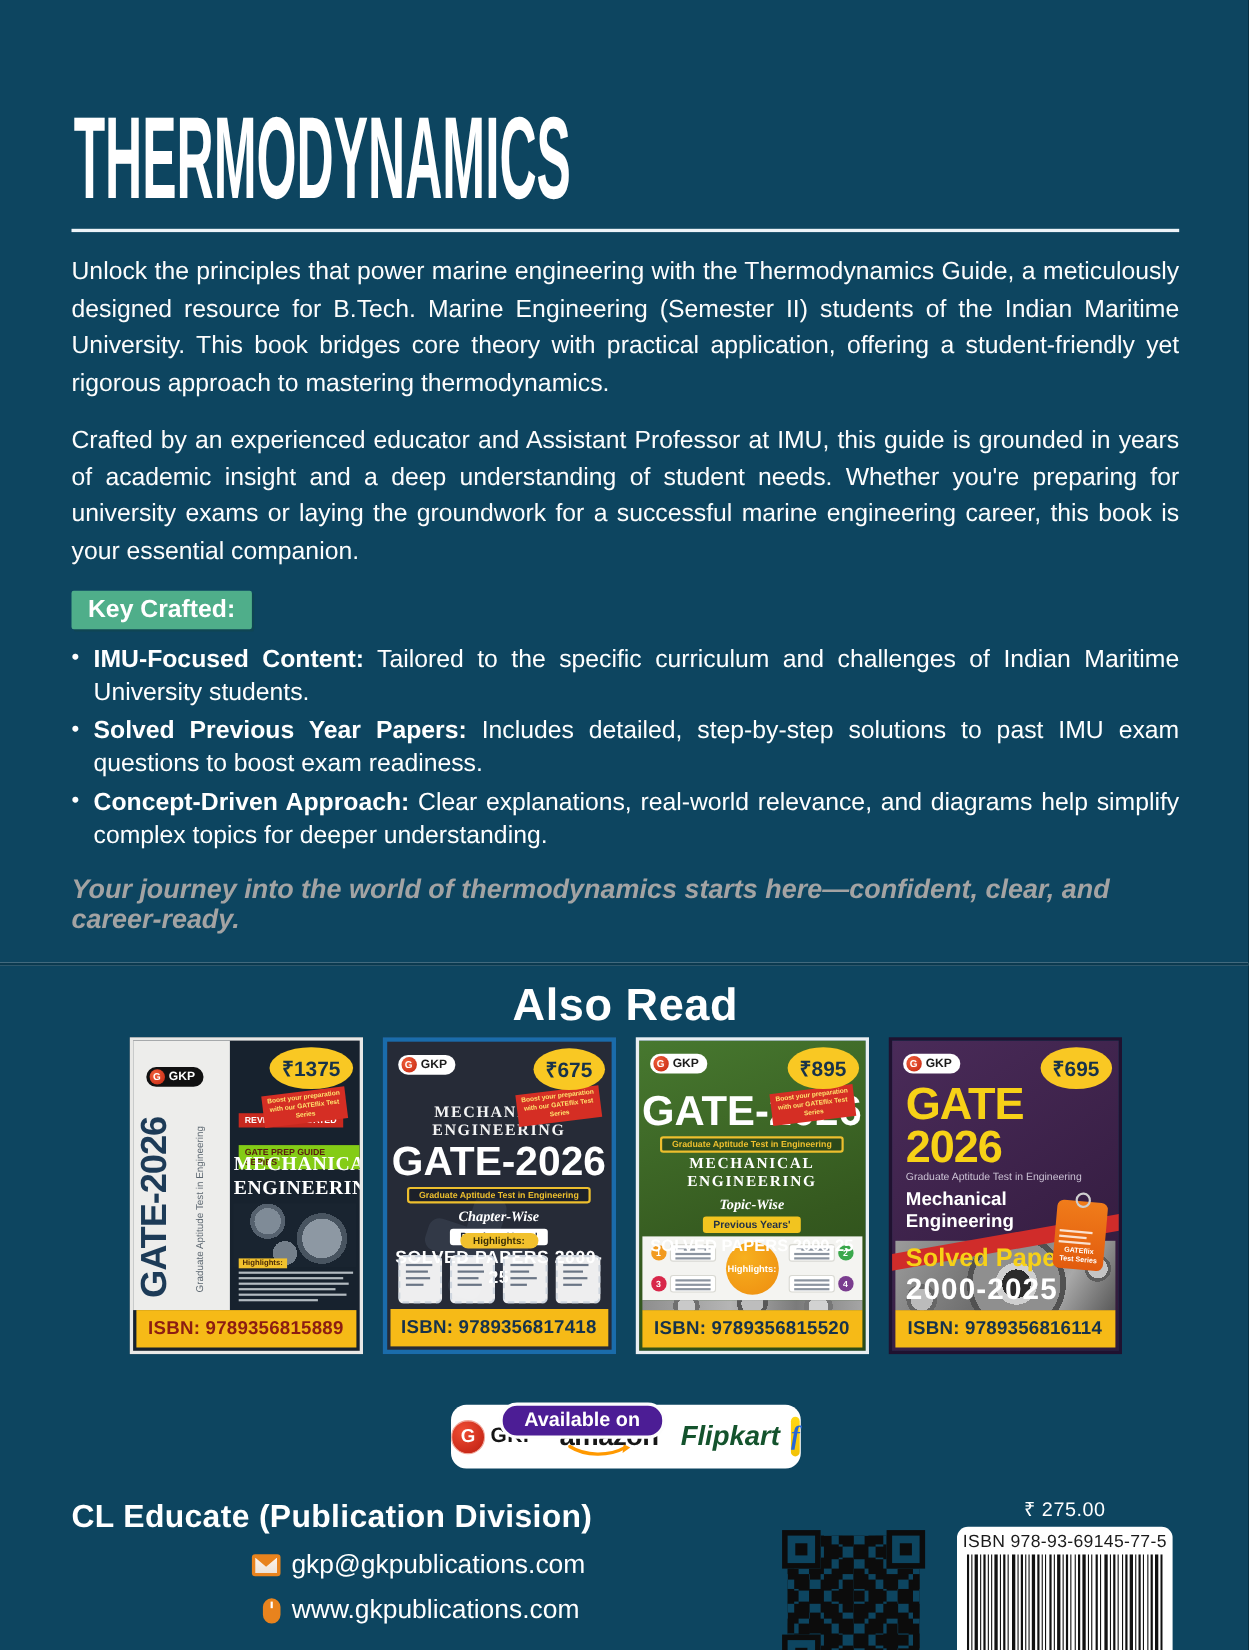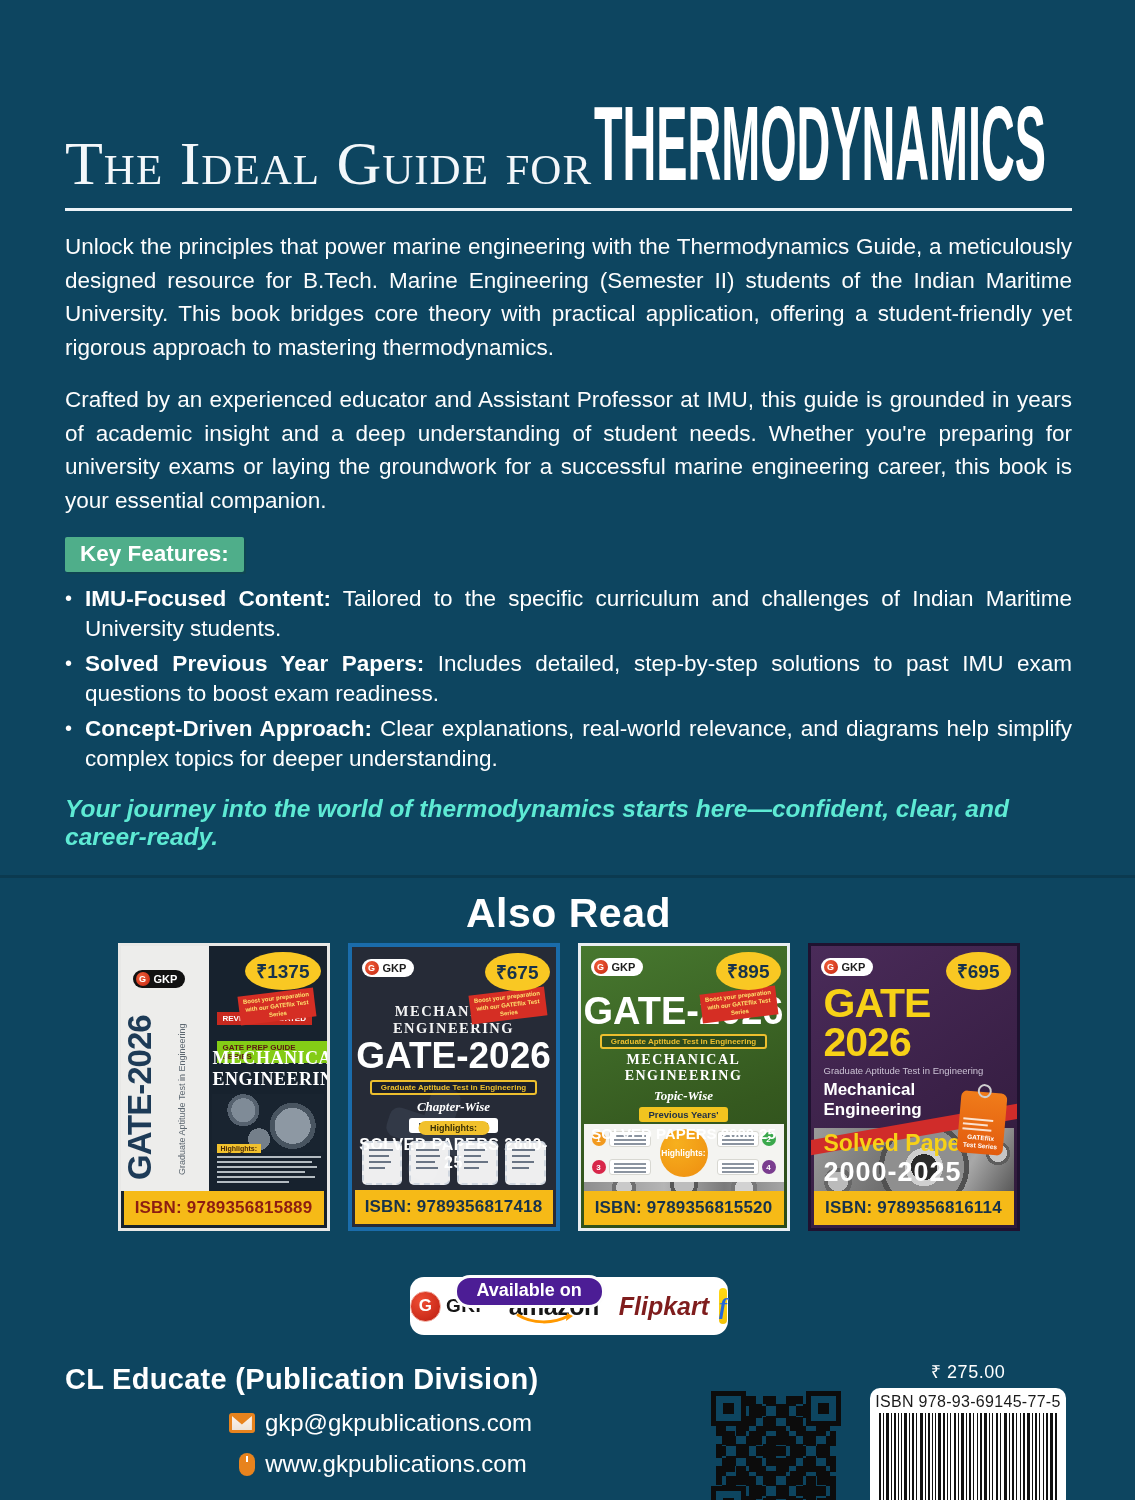--- a/index.html
+++ b/index.html
@@ -25,21 +25,21 @@
   .kf-pill {
     display:inline-block; margin-top:20px; padding:4px 15px 5px;
     background:#4FAE8A; color:#fff; font-weight:bold; font-size:22.5px;
     border-radius:2px; box-shadow:2px 2px 0 rgba(20,70,60,.35);
   }
   ul.features { list-style:none; margin-top:12px; }
   ul.features li { display:flex; gap:13px; margin-bottom:6px; }
   ul.features .dot { font-size:20px; line-height:29.5px; }
   ul.features .ftext { flex:1; font-size:22.5px; line-height:29.5px; text-align:justify; }
   ul.features b { font-weight:bold; }
-  .tagline { margin-top:22px; font-size:24.5px; font-weight:bold; font-style:italic; color:#5eead4; }
+  .tagline { margin-top:22px; font-size:24.5px; font-weight:bold; font-style:italic; color:#a3a3a3; }
 
   .full-divider { height:3px; background:#E8F1F7; border-bottom:3px solid #0B3A50; margin:24px -63px 0 -65px; }
   .also-read { text-align:center; font-size:41px; font-weight:600; letter-spacing:.5px; margin-top:12px; color:#fff; }
 
   
   .books { display:flex; justify-content:center; gap:18px; margin-top:6px; }
   .book { position:relative; width:212px; height:288px; overflow:hidden; flex:none; }
   .isbn-band {
     position:absolute; left:3px; right:3px; bottom:3px; height:34px;
     background:#F6BA17; display:flex; align-items:center; justify-content:center;
@@ -182,21 +182,21 @@
   .avail-gkp { display:flex; align-items:center; gap:5px; }
   .avail-gkp .bigG {
     width:31px; height:31px; border-radius:50%; background:radial-gradient(circle at 35% 30%, #EF4D33, #BC1D10);
     color:#fff; font-weight:800; font-size:17px; display:flex; align-items:center; justify-content:center;
     border:1.5px solid #f0a79a;
   }
   .avail-gkp .t { color:#151515; font-weight:800; font-size:19px; letter-spacing:.5px; }
   .sep { width:2px; height:30px; background:#aeb6bc; }
   .amz { position:relative; color:#161616; font-weight:800; font-size:25px; letter-spacing:-.5px; line-height:1; }
   .amz svg { position:absolute; left:7px; bottom:-8px; }
-  .flp { color:#7f1d1d; font-weight:800; font-style:italic; font-size:25px; }
+  .flp { color:#14532d; font-weight:800; font-style:italic; font-size:25px; }
   .bag { width:36px; height:36px; border-radius:6px; background:linear-gradient(#FFD814,#F2C208);
     color:#2466D9; font-weight:800; font-style:italic; font-size:24px; font-family:"Liberation Serif", serif;
     display:flex; align-items:center; justify-content:center; }
 
   
   .bottom { display:flex; margin-top:24px; align-items:flex-start; }
   .mk { flex:1; }
   .mk .l1 { font-size:22px; }
   .mk .l2 { font-size:29px; font-weight:800; margin-top:4px; letter-spacing:.3px; }
   .contact { display:flex; align-items:center; gap:10px; margin-top:13px; font-size:24px;justify-content:center; }
@@ -224,32 +224,31 @@
   .bc-isbn { font-size:16px; letter-spacing:.3px; white-space:nowrap; }
   .bc-box svg { flex:1; width:100%; margin-top:2px; }
 </style>
 </head>
 <body>
 
 <div class="page">
   <div class="inner">
 
     <div class="title-row">
-      <span class="title-serif">The Ideal Guide for</span>
       <svg class="title-svg" width="462" height="108">
         <text x="2" y="90" font-size="106" font-weight="bold" fill="#ffffff" font-family="Liberation Sans, sans-serif" textLength="452" lengthAdjust="spacingAndGlyphs">THERMODYNAMICS</text>
       </svg>
     </div>
     <div class="rule"></div>
 
     <p class="para">Unlock the principles that power marine engineering with the Thermodynamics Guide, a meticulously designed resource for B.Tech. Marine Engineering (Semester II) students of the Indian Maritime University. This book bridges core theory with practical application, offering a student-friendly yet rigorous approach to mastering thermodynamics.</p>
     <p class="para">Crafted by an experienced educator and Assistant Professor at IMU, this guide is grounded in years of academic insight and a deep understanding of student needs. Whether you're preparing for university exams or laying the groundwork for a successful marine engineering career, this book is your essential companion.</p>
 
     <div>
-      <span class="kf-pill">Key Features:</span>
+      <span class="kf-pill">Key Crafted:</span>
     </div>
     <ul class="features">
       <li>
         <span class="dot">•</span>
         <span class="ftext"><b>IMU-Focused Content:</b> <span>Tailored to the specific curriculum and challenges of Indian Maritime University students.</span></span>
       </li>
       <li>
         <span class="dot">•</span>
         <span class="ftext"><b>Solved Previous Year Papers:</b> <span>Includes detailed, step-by-step solutions to past IMU exam questions to boost exam readiness.</span></span>
       </li>

